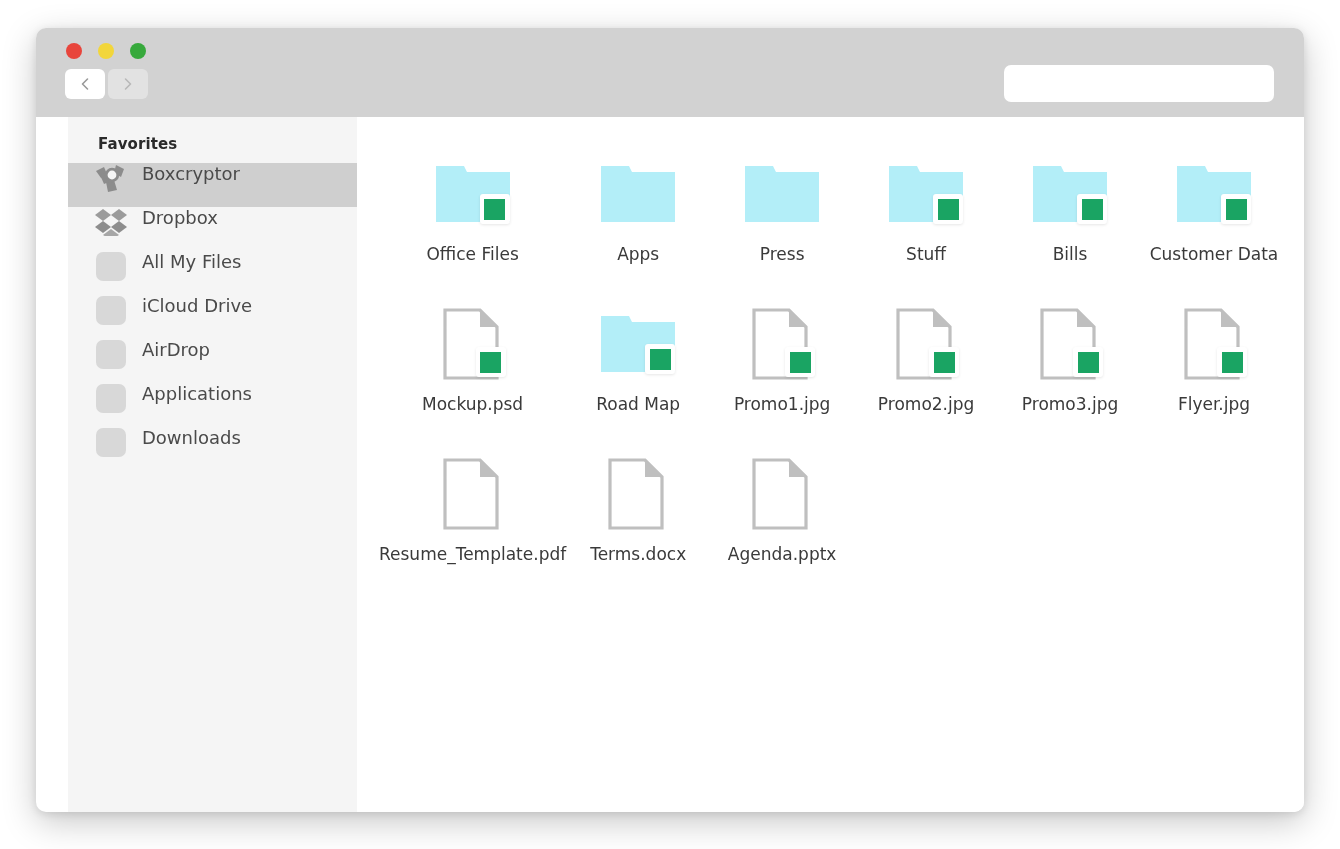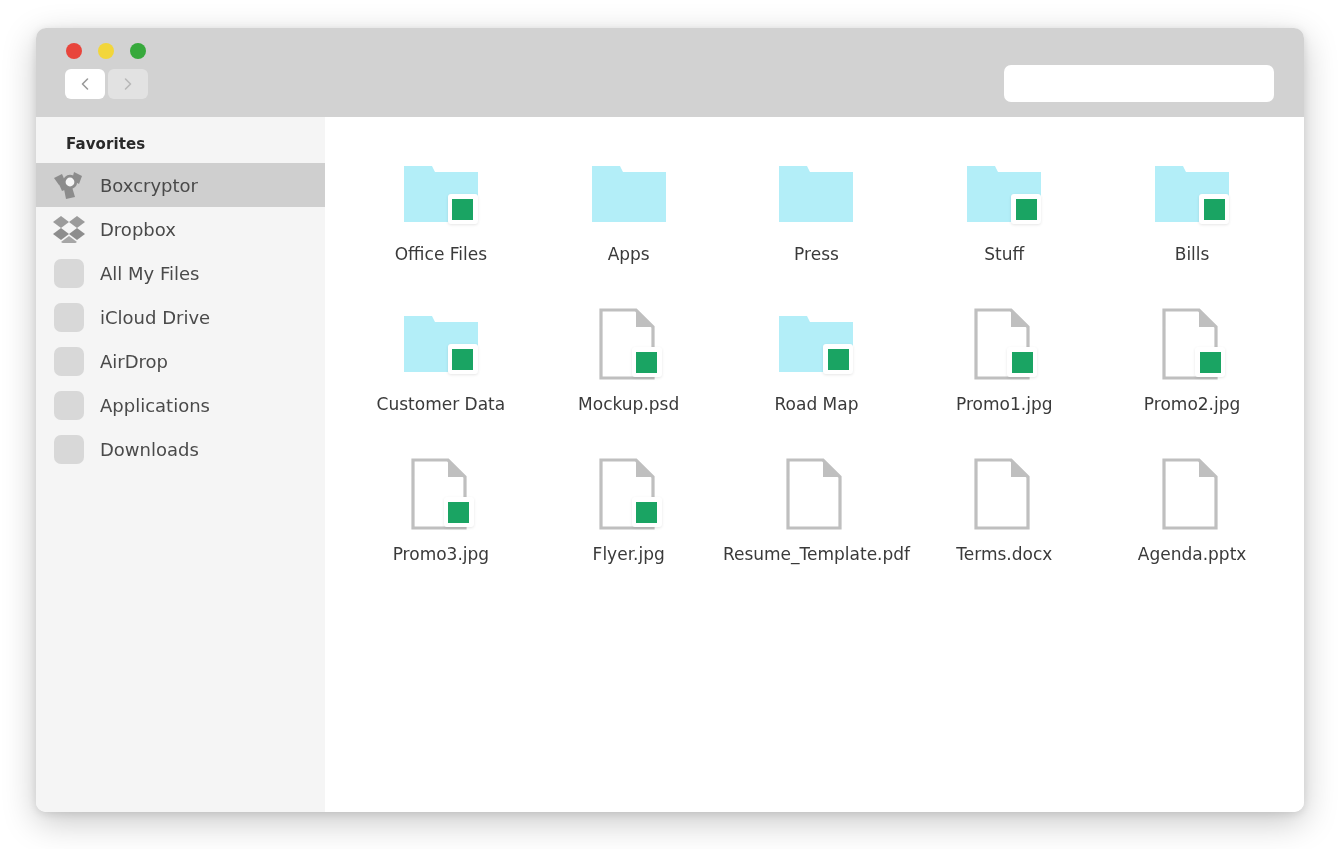--- a/index.html
+++ b/index.html
@@ -84,42 +84,43 @@
     font-family: "DejaVu Sans", sans-serif;
     font-size: 14px;
     color: #444;
   }
 
   
   #body {
     flex: 1 1 auto;
     display: flex;
     min-height: 0;
+    margin-left: 32px;
   }
 
   
   #sidebar {
     width: 289px;
     flex: 0 0 289px;
     background: #f5f5f5;
     padding-top: 14px;
     box-sizing: border-box;
   }
   #sidebar-heading {
     font-size: 15px;
     font-weight: bold;
     color: #2a2a2a;
     padding: 4px 0 10px 30px;
     letter-spacing: 0.1px;
   }
   .side-item {
     height: 44px;
     display: flex;
-    align-items: center;
-    padding-left: 16px;
+    align-items: flex-start;
+    padding-left: 26px;
     box-sizing: border-box;
     gap: 14px;
   }
   .side-item.selected { background: #cfcfcf; }
   .side-icon {
     width: 34px;
     height: 30px;
     flex: 0 0 34px;
     display: flex;
     align-items: center;
@@ -140,21 +141,21 @@
   
   #content {
     flex: 1 1 auto;
     background: #ffffff;
     padding: 32px 18px 0 22px;
     box-sizing: border-box;
     overflow: hidden;
   }
   #file-grid {
     display: grid;
-    grid-template-columns: repeat(5, 1fr);
+    grid-template-columns: repeat(6, 1fr);
     grid-auto-rows: 150px;
     column-gap: 0px;
     row-gap: 0px;
   }
   .file-item {
     display: flex;
     flex-direction: column;
     align-items: center;
     justify-content: flex-start;
     padding-top: 6px;

